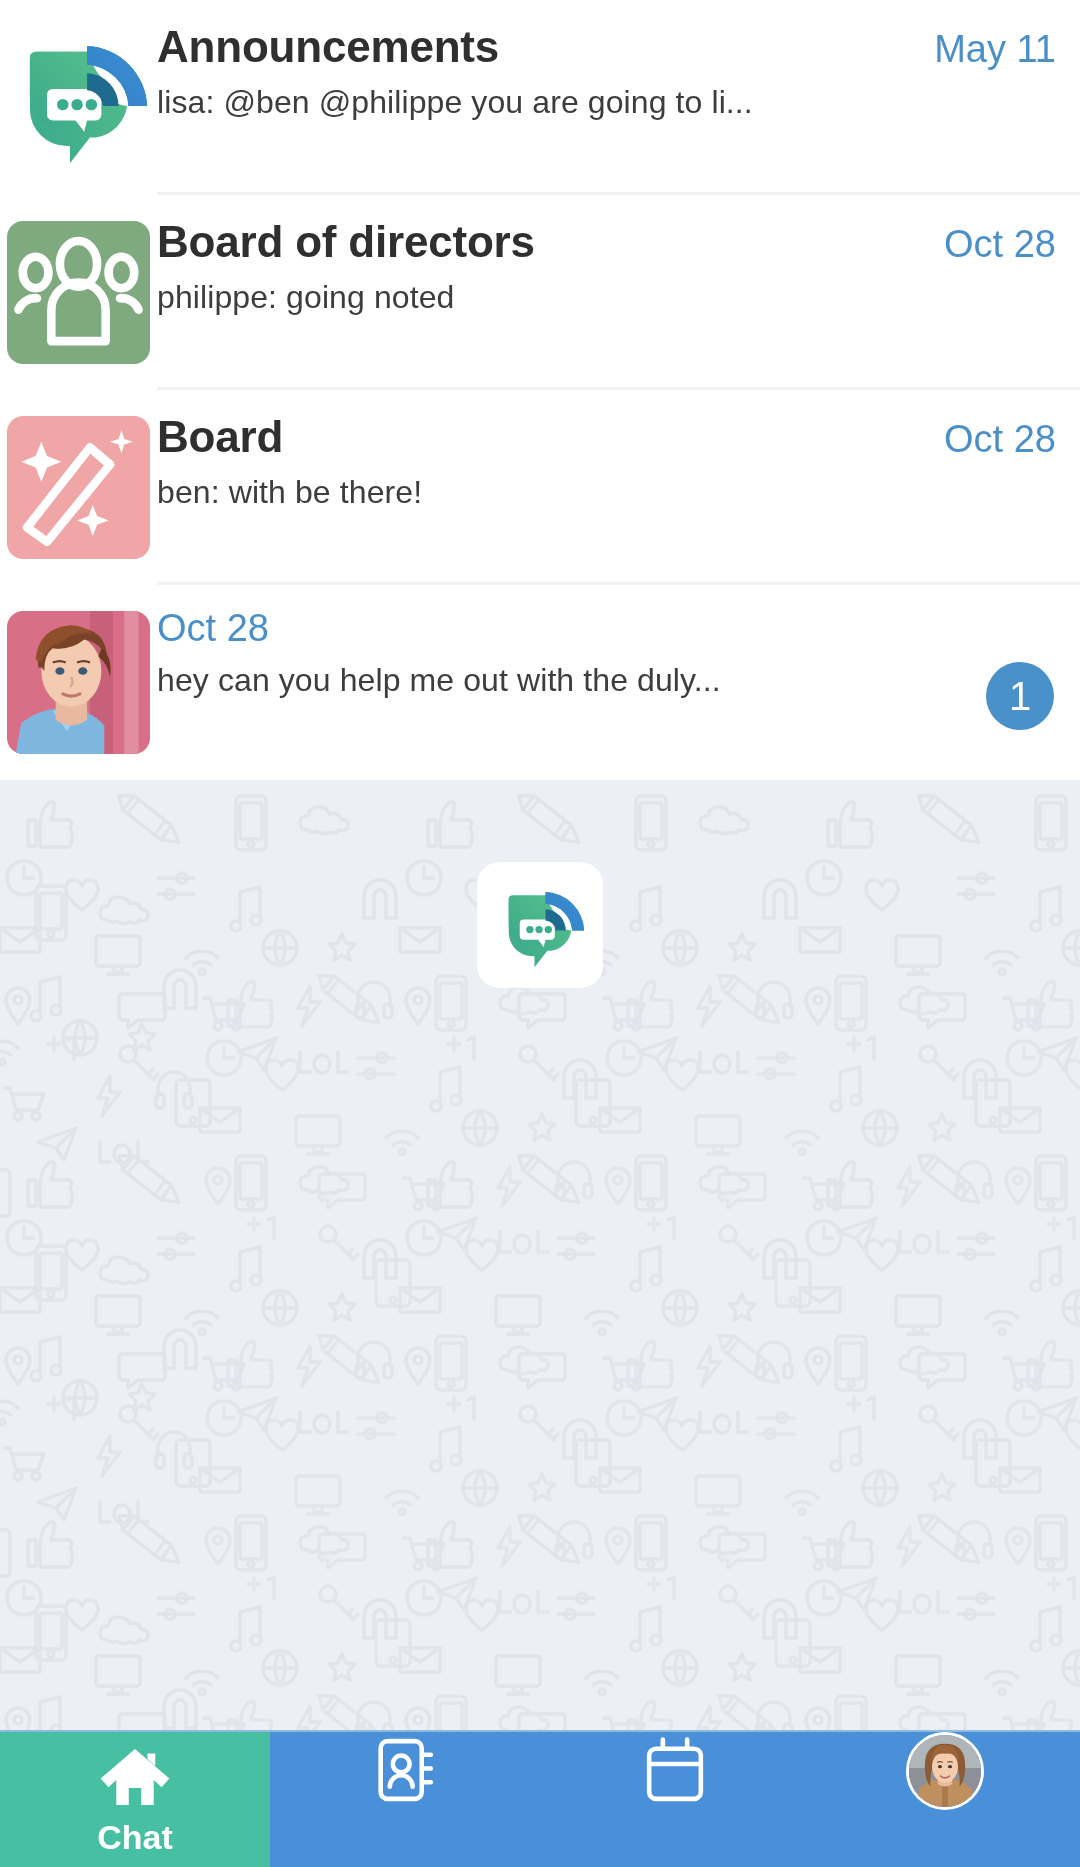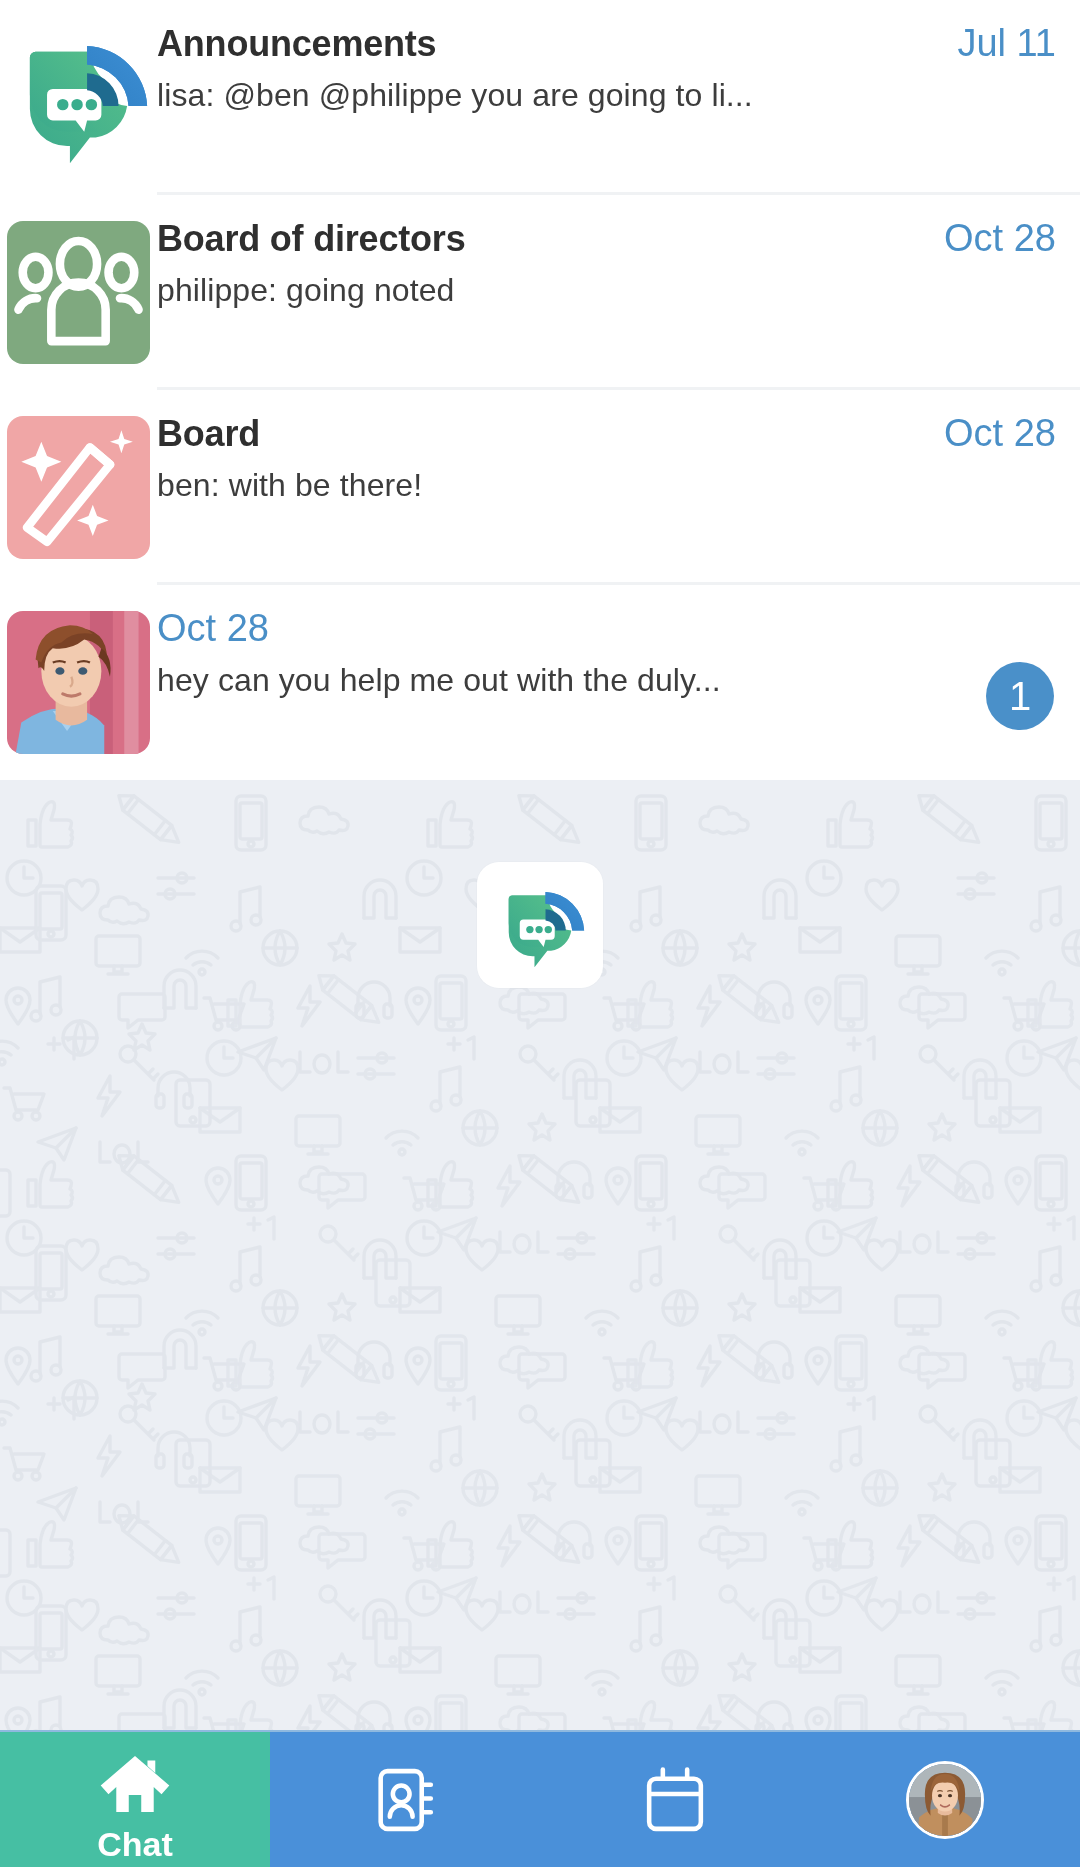--- a/index.html
+++ b/index.html
@@ -66,21 +66,21 @@
     display:flex;
     flex-direction:column;
   }
   .row-top {
     display:flex;
     align-items:baseline;
     justify-content:space-between;
     gap:14px;
   }
   .row-title {
-    font-size:36px;
+    font-size:44px;
     font-weight:bold;
     color:#2f2f2f;
     letter-spacing:-0.2px;
     white-space:nowrap;
     overflow:hidden;
     text-overflow:ellipsis;
   }
   .row-date {
     font-size:38px;
     color:#4a8fc7;
@@ -156,21 +156,20 @@
     flex:0 0 137px;
     display:flex;
     background:#4a90d9;
     border-top:2px solid #8fb9df;
   }
   .nav-item {
     flex:1 1 0;
     display:flex;
     flex-direction:column;
     align-items:center;
-    justify-content:center;
     cursor:pointer;
     background:#4a90d9;
   }
   .nav-item.chat-tab {
     flex:0 0 270px;
     background:#46bfa3;
     padding-top:6px;
   }
   .nav-label {
     color:#ffffff;
@@ -330,21 +329,21 @@
       <div class="avatar-wrap">
         <div class="avatar plain">
           <svg width="143" height="143" viewBox="0 0 100 100">
               <use href="#sym-rc-logo"></use>
             </svg>
         </div>
       </div>
       <div class="row-body">
         <div class="row-top">
           <div class="row-title">Announcements</div>
-          <div class="row-date">Jul 11</div>
+          <div class="row-date">May 11</div>
         </div>
         <div class="row-bottom">
           <div class="row-preview">lisa: @ben @philippe you are going to li...</div>
           <div class="badge-slot"></div>
         </div>
       </div>
       <div class="divider"></div>
     </div>
 
     <div class="chat-row">

